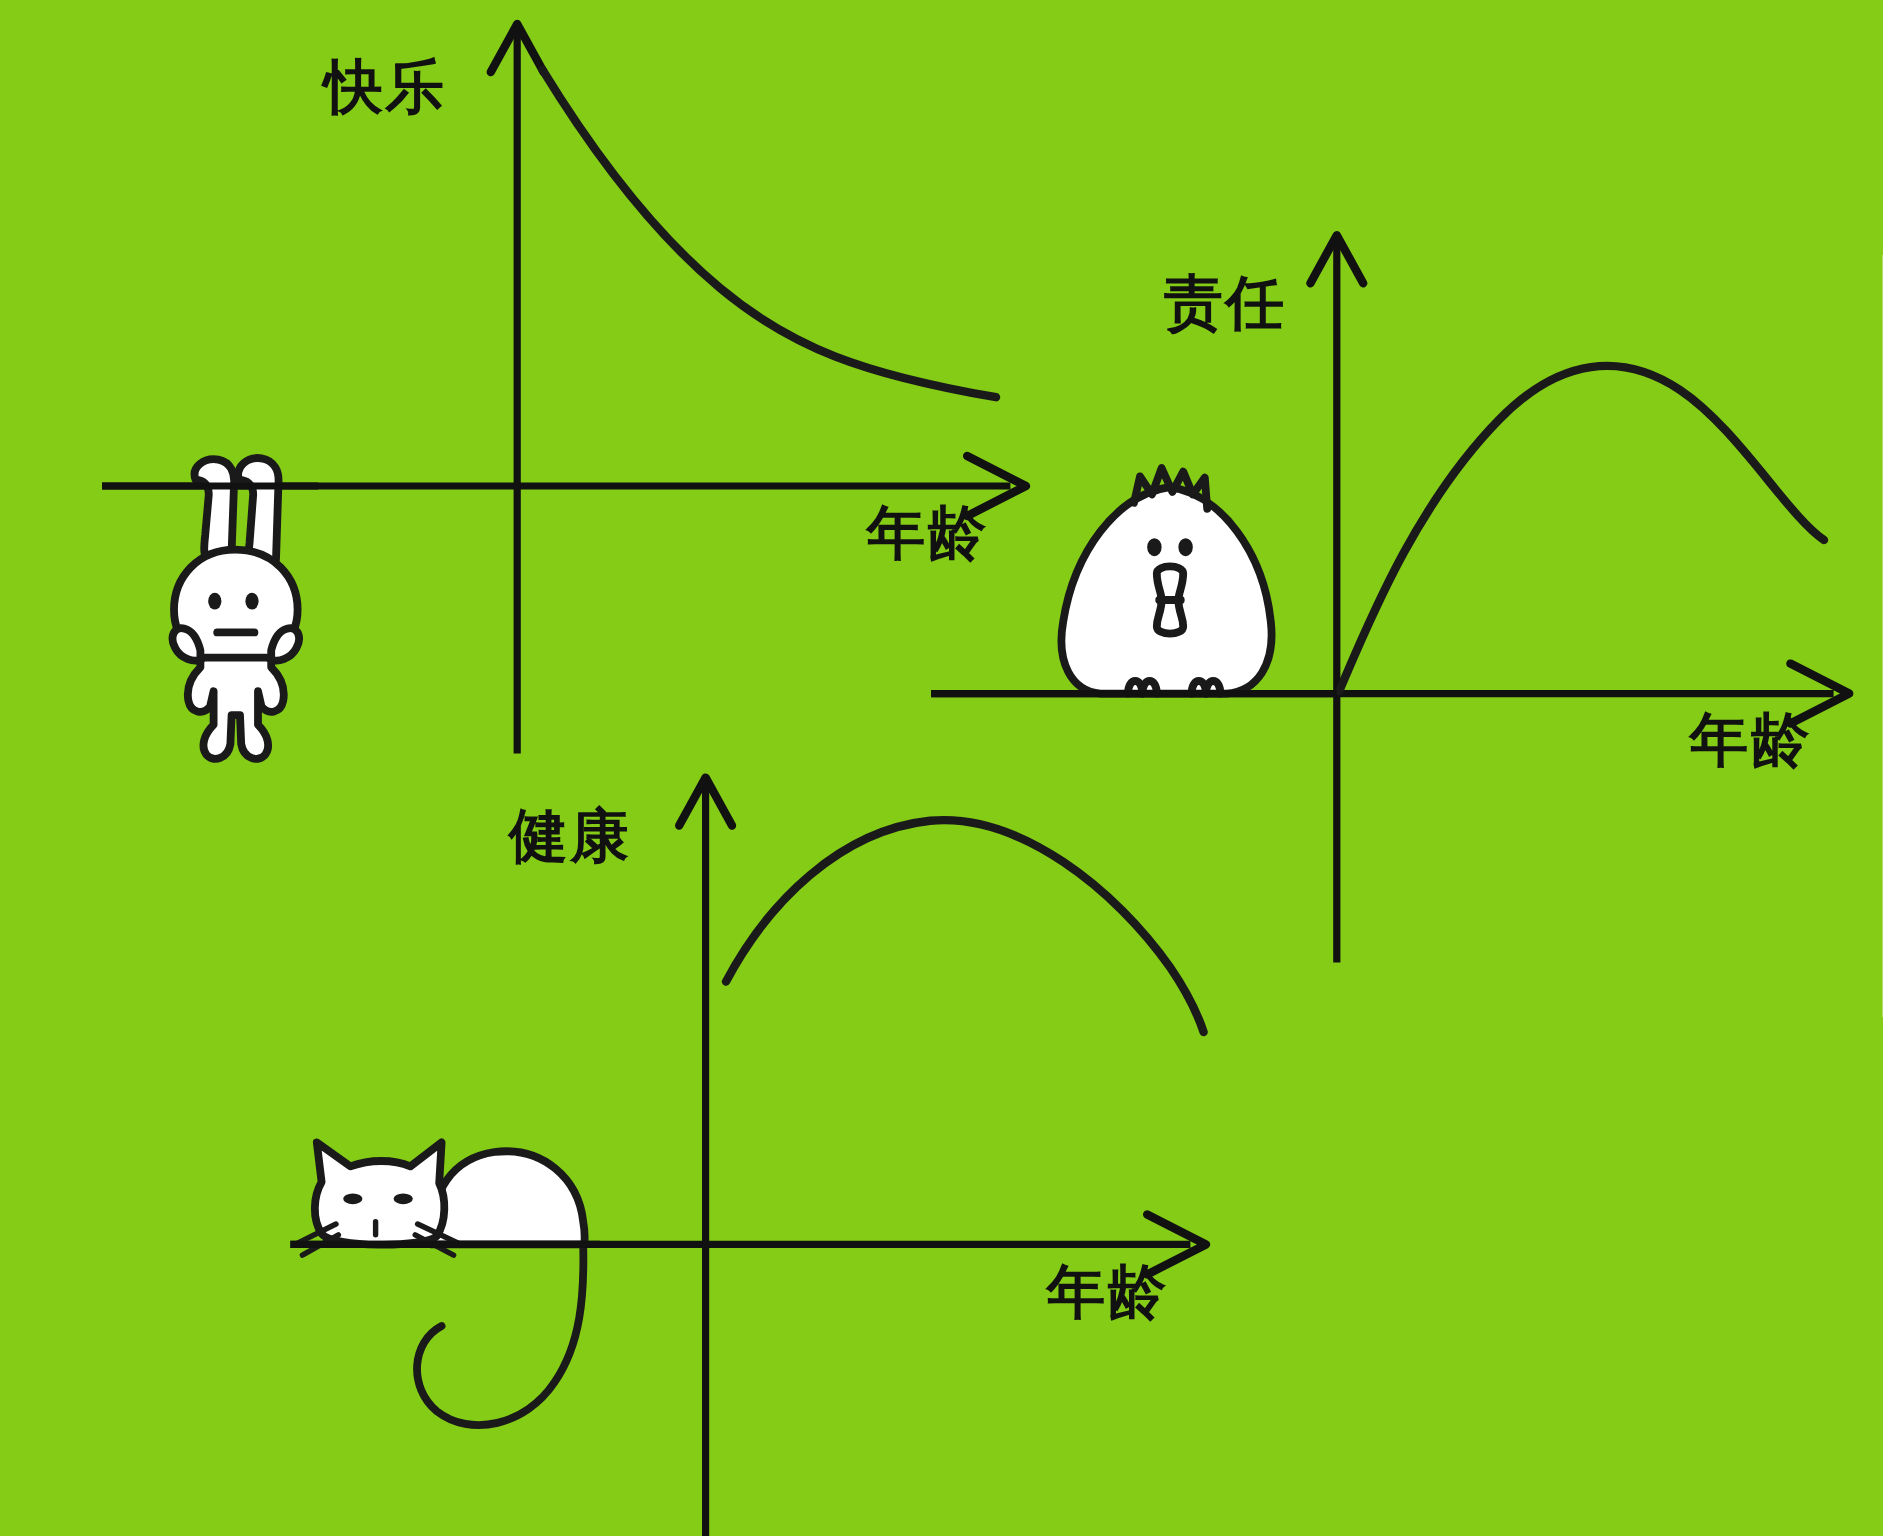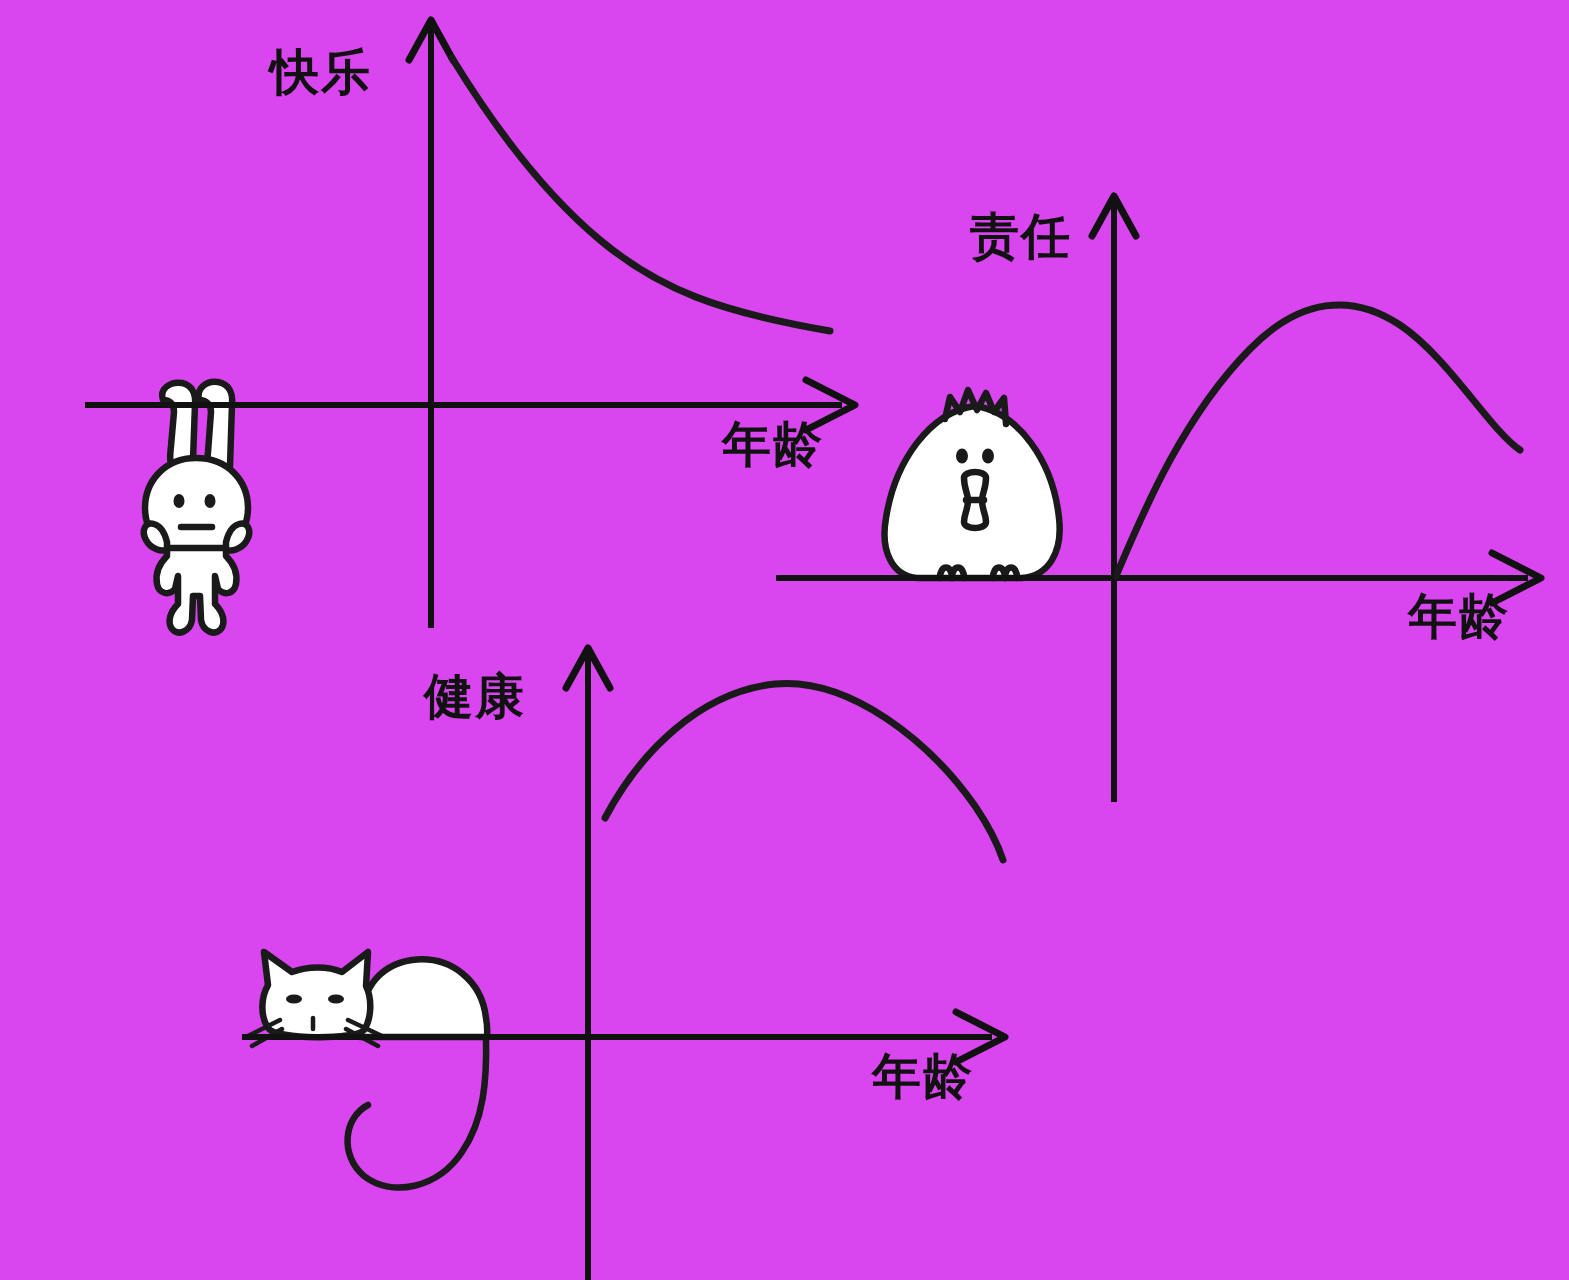--- a/index.html
+++ b/index.html
@@ -8,21 +8,21 @@
     padding: 0;
     background: #ffffff;
   }
   body {
     font-family: "DejaVu Sans", sans-serif;
   }
   #stage {
     position: relative;
     width: 1569px;
     height: 1280px;
-    background: #d946ef;
+    background: #84cc16;
     overflow: hidden;
   }
   #stage svg.sheet {
     position: absolute;
     left: 0;
     top: 0;
     width: 1569px;
     height: 1280px;
   }
   .axis-line {
@@ -245,19 +245,19 @@
       </g>
 
       <path class="axis-line" d="M 242 1037 L 500 1037"></path>
     </g>
 
   </svg>
 
   <div class="axis-label" style="left:270px; top:48px;">快乐</div>
   <div class="axis-label" style="left:722px; top:420px;">年龄</div>
 
-  <div class="axis-label" style="left:970px; top:212px;">责任</div>
+  <div class="axis-label" style="left:970px; top:228px;">责任</div>
   <div class="axis-label" style="left:1408px; top:592px;">年龄</div>
 
   <div class="axis-label" style="left:424px; top:672px;">健康</div>
   <div class="axis-label" style="left:872px; top:1052px;">年龄</div>
 
 </div>
 
 </body></html>

